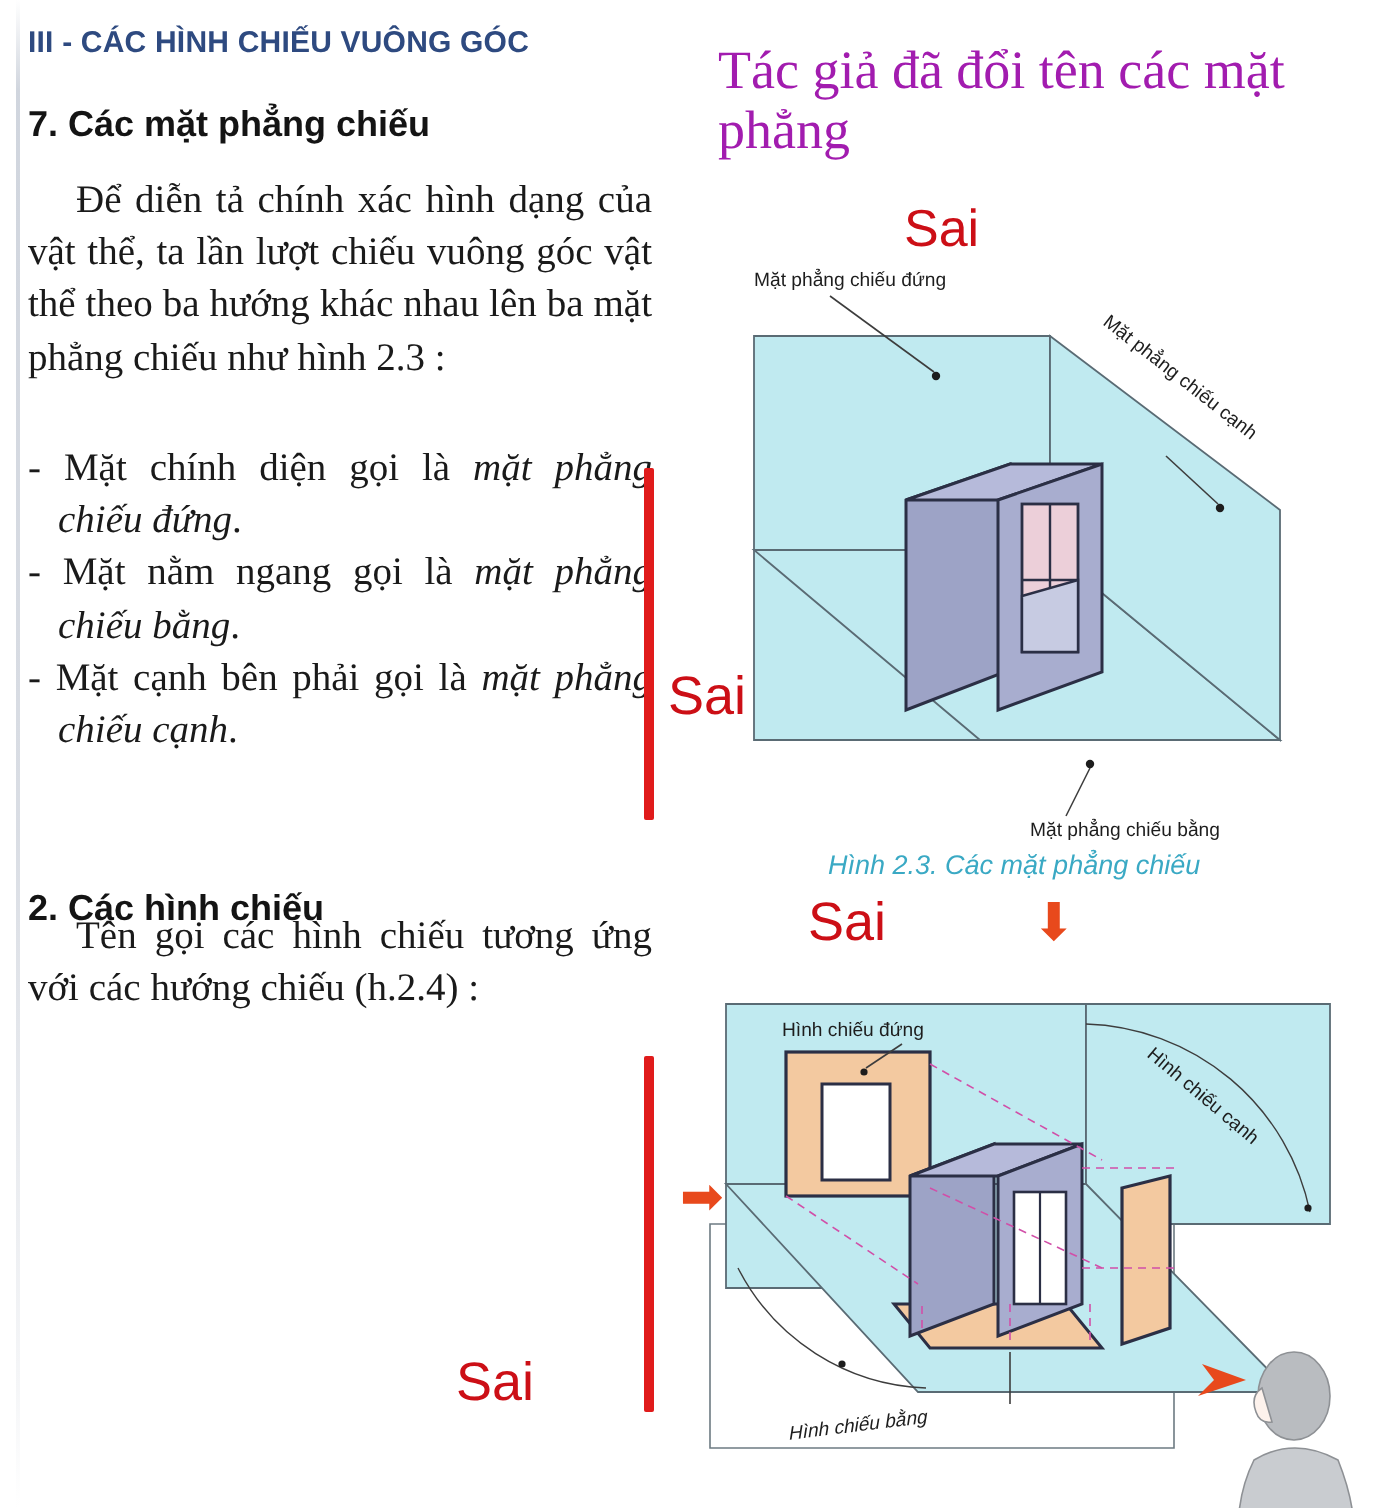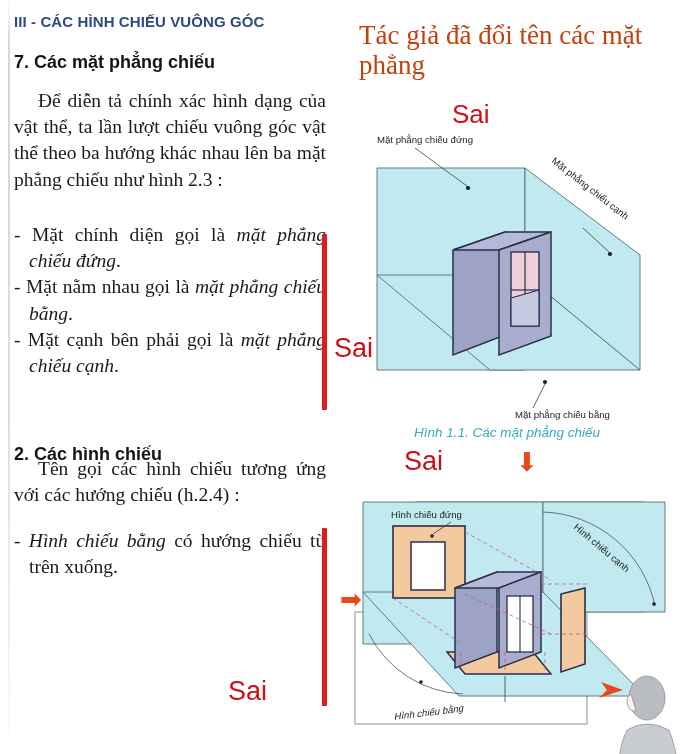--- a/index.html
+++ b/index.html
@@ -99,21 +99,21 @@
   }
   #sai-top-note { left: 452px; top: 101px; font-size: 26px; }
   #sai-mid      { left: 334px; top: 335px; }
   #sai-fig2     { left: 404px; top: 448px; }
   #sai-bottom   { left: 228px; top: 678px; }
 
   .author-note {
     position: absolute;
     left: 359px; top: 20px;
     width: 330px;
-    color: #c2410c;
+    color: #a21caf;
     font-family: "Liberation Serif", serif;
     font-size: 27px;
     line-height: 1.12;
   }
 
   
   .arrow {
     position: absolute;
     color: #e8491c;
     font-family: "DejaVu Sans", sans-serif;
@@ -159,34 +159,33 @@
   <div id="block-sec1">
     <div class="sub-heading">7. Các mặt phẳng chiếu</div>
   </div>
 
   <div id="block-para1">
     <p class="para">Để diễn tả chính xác hình dạng của vật thể, ta lần lượt chiếu vuông góc vật thể theo ba hướng khác nhau lên ba mặt phẳng chiếu như hình 2.3 :</p>
   </div>
 
   <ul id="block-list1" class="bullets">
     <li><span class="body"><span>- Mặt chính diện gọi là </span><i>mặt phẳng chiếu đứng</i><span>.</span></span></li>
-    <li><span class="body"><span>- Mặt nằm nhau gọi là </span><i>mặt phẳng chiếu bằng</i><span>.</span></span></li>
+    <li><span class="body"><span>- Mặt nằm ngang gọi là </span><i>mặt phẳng chiếu bằng</i><span>.</span></span></li>
     <li><span class="body"><span>- Mặt cạnh bên phải gọi là </span><i>mặt phẳng chiếu cạnh</i><span>.</span></span></li>
   </ul>
 
   <div id="block-sec2">
     <div class="sub-heading">2. Các hình chiếu</div>
   </div>
 
   <div id="block-para2">
     <p class="para">Tên gọi các hình chiếu tương ứng với các hướng chiếu (h.2.4) :</p>
   </div>
 
   <ul id="block-list2" class="bullets">
-    <li><span class="body"><i>- Hình chiếu bằng</i><span> có hướng chiếu từ trên xuống.</span></span></li>
   </ul>
 </div>
 
 <div class="red-bar" id="bar-top"></div>
 <div class="red-bar" id="bar-bottom"></div>
 
 <div class="author-note">Tác giả đã đổi tên các mặt phẳng</div>
 <div class="sai" id="sai-top-note">Sai</div>
 <div class="sai" id="sai-mid">Sai</div>
 <div class="sai" id="sai-fig2">Sai</div>
@@ -223,21 +222,21 @@
     <circle cx="255" cy="114" r="2.1" fill="#1d1d1d"></circle>
     <circle cx="190" cy="242" r="2.1" fill="#1d1d1d"></circle>
 
     <text class="lbl" x="22" y="3">Mặt phẳng chiếu đứng</text>
     <text class="lbl" x="196" y="22" transform="rotate(38 196 22)">Mặt phẳng chiếu cạnh</text>
     <text class="lbl" x="160" y="278">Mặt phẳng chiếu bằng</text>
   </svg>
 </div>
 
 <div class="fig-caption">
-  <b>Hình 1.1.</b><span> Các mặt phẳng chiếu</span>
+  <b>Hình 2.3.</b><span> Các mặt phẳng chiếu</span>
 </div>
 
 <div class="figure" id="figure-2">
   <svg width="345" height="282" viewBox="0 0 345 282">
 
     <polygon points="60,18 290,18 290,128 60,128" fill="#ffffff" stroke="#6d7b82" stroke-width="0.8"></polygon>
     <polygon points="0,128 232,128 232,240 0,240" fill="#ffffff" stroke="#6d7b82" stroke-width="0.8"></polygon>
 
     <polygon points="8,18 188,18 188,160 8,160" fill="#c0eaf0" stroke="#5a6b74" stroke-width="0.9"></polygon>
 

